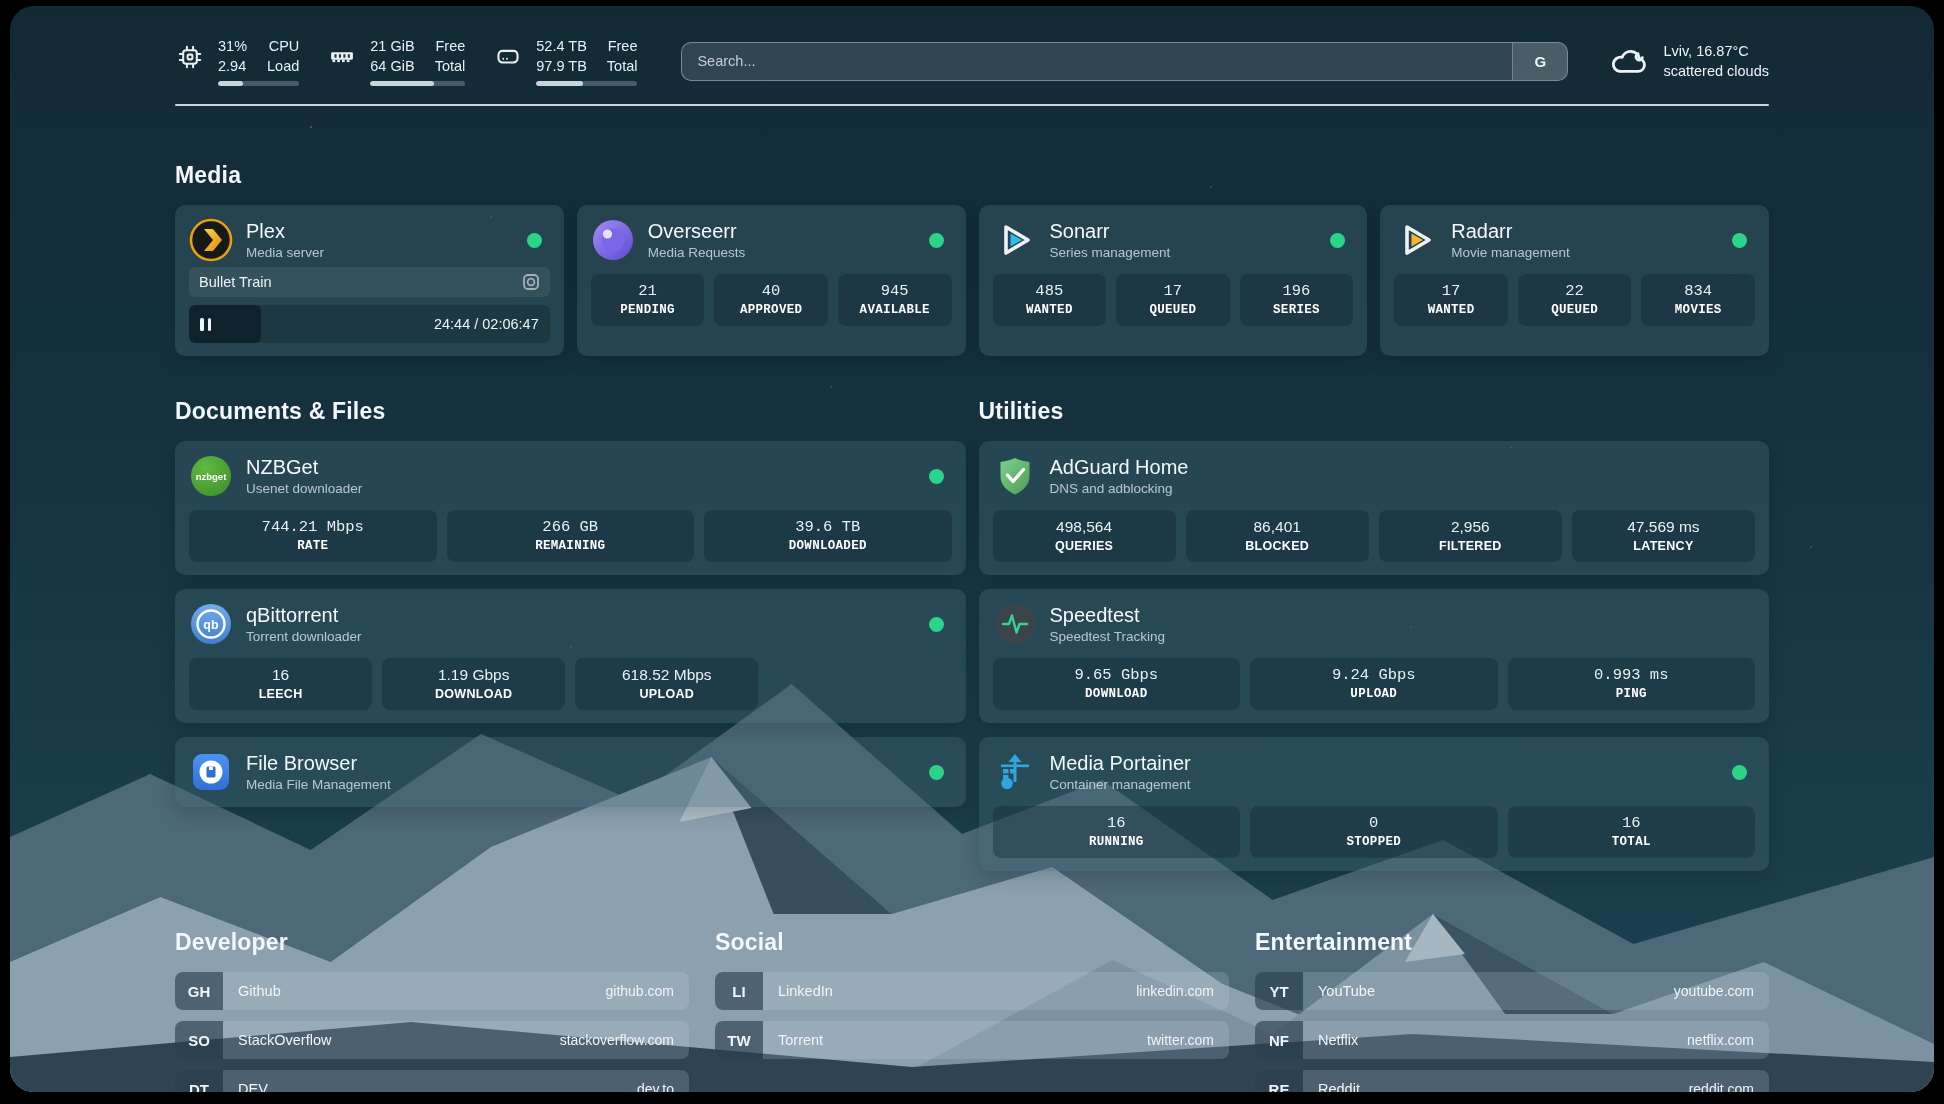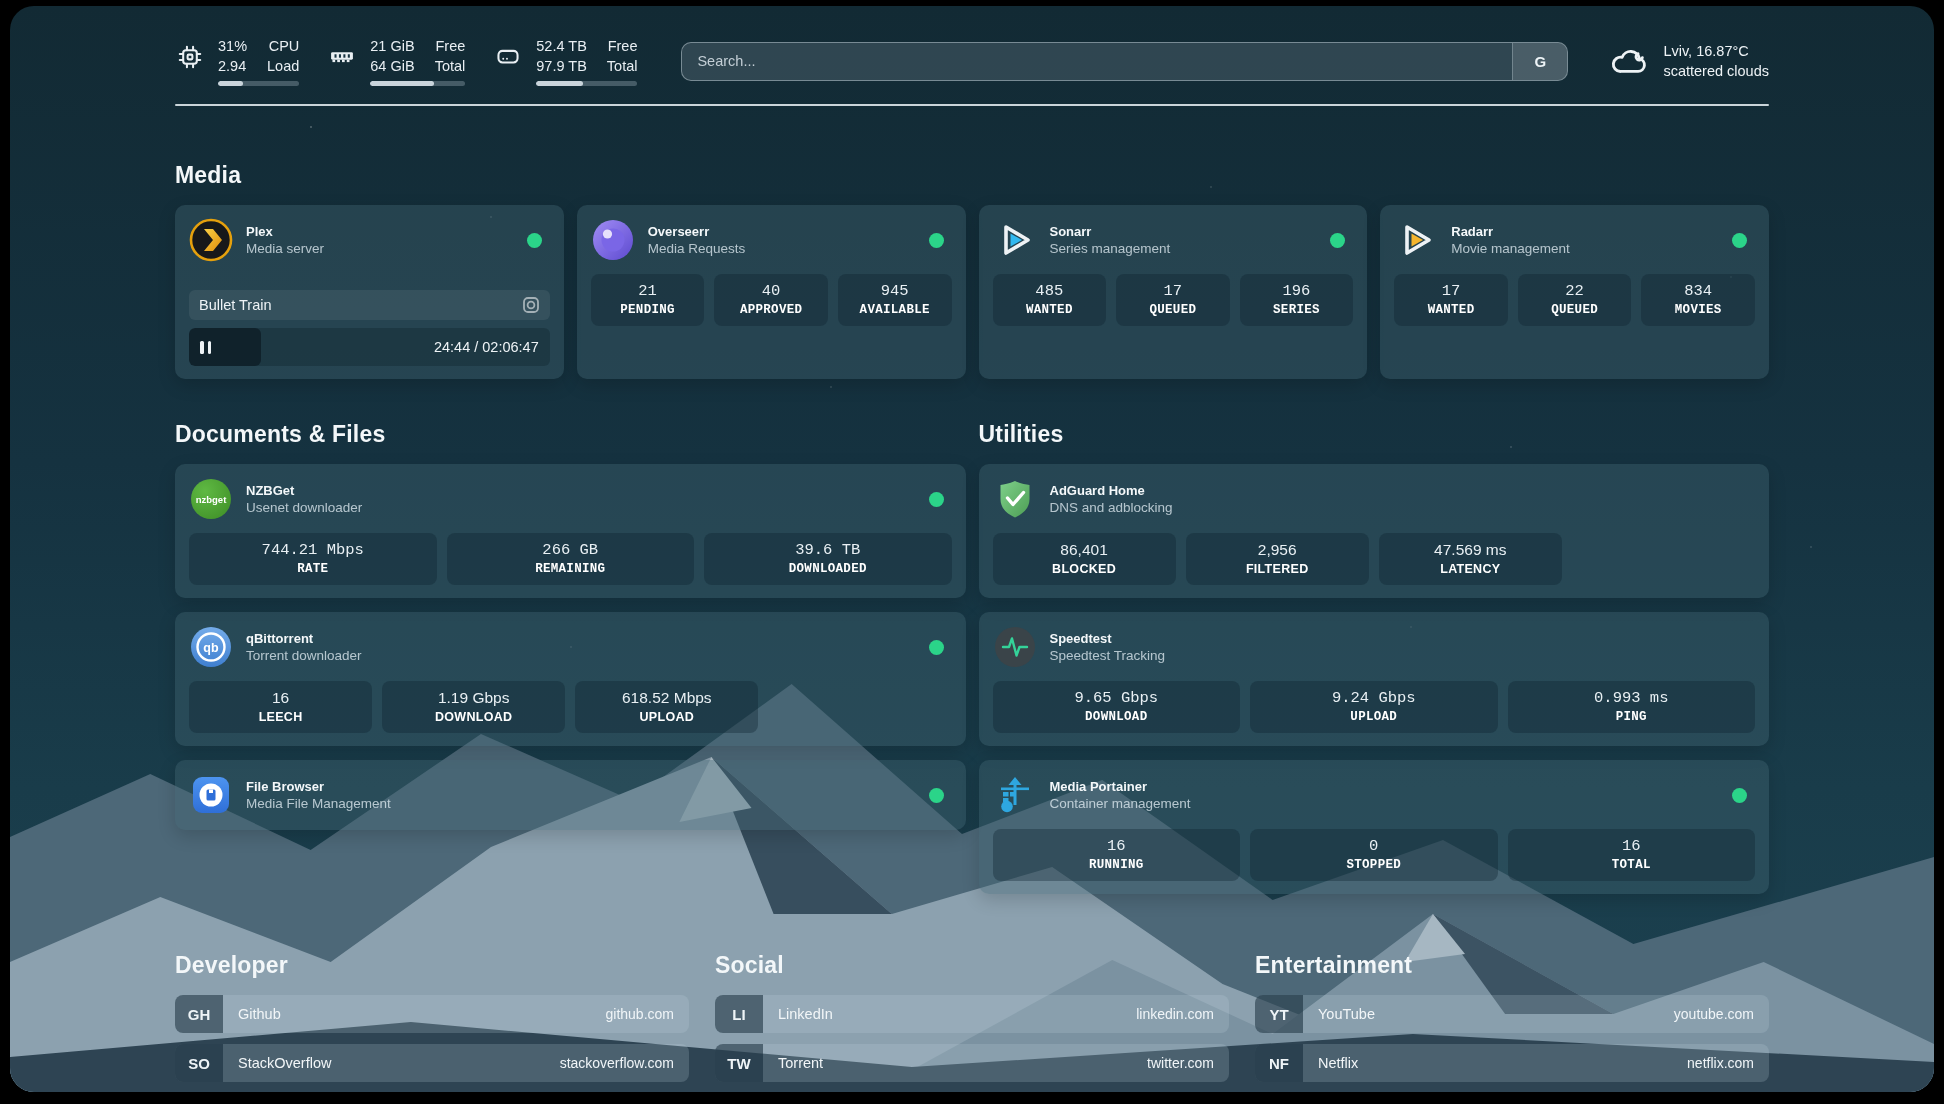--- a/index.html
+++ b/index.html
@@ -45,31 +45,31 @@
   .mt-mid{margin-top:42px;margin-bottom:16px;}
   .grid-media{display:grid;grid-template-columns:repeat(4,1fr);gap:13px;}
   .two-col{display:grid;grid-template-columns:1fr 1fr;gap:0 13px;align-items:start;}
   .col-stack{display:flex;flex-direction:column;gap:14px;}
   
   .card{background:rgba(64,100,112,.40);border-radius:10px;padding:13px 14px;
     box-shadow:0 6px 18px rgba(0,0,0,.16);cursor:pointer;}
   .card-header{display:flex;align-items:center;gap:13px;}
   .app-icon{width:44px;height:44px;flex:0 0 auto;display:flex;align-items:center;justify-content:center;}
   .titles{display:flex;flex-direction:column;gap:2px;}
-  .title{font-size:13px;font-weight:700;color:#f4f8fa;}
+  .title{font-size:20px;font-weight:400;color:#f4f8fa;}
   .subtitle{font-size:13.5px;color:rgba(222,233,239,.78);}
   .dot{width:15px;height:15px;border-radius:50%;background:#2bd489;margin-left:auto;margin-right:8px;}
   .stats-row{display:grid;gap:10px;margin-top:12px;}
   .cols-3{grid-template-columns:repeat(3,1fr);font-family:Liberation Mono, monospace;}
   .cols-4{grid-template-columns:repeat(4,1fr);}
   .stat-box{background:rgba(13,33,43,.34);border-radius:8px;text-align:center;padding:8px 4px 9px;}
   .stat-value{font-size:15.5px;color:#e9f0f4;}
   .stat-label{font-size:12.5px;font-weight:700;color:#fff;margin-top:3px;letter-spacing:.3px;}
   
-  .np-row{margin-top:28px;background:rgba(255,255,255,.07);border-radius:6px;padding:6px 10px;
+  .np-row{margin-top:5px;background:rgba(255,255,255,.07);border-radius:6px;padding:6px 10px;
     display:flex;align-items:center;justify-content:space-between;font-size:14.5px;color:#eef3f6;}
   .player-row{margin-top:8px;background:rgba(13,33,43,.35);border-radius:6px;height:38px;
     position:relative;display:flex;align-items:center;overflow:hidden;}
   .player-fill{position:absolute;left:0;top:0;bottom:0;background:rgba(8,20,28,.6);border-radius:6px;}
   .pause-btn{position:relative;z-index:1;display:flex;gap:4px;padding-left:11px;cursor:pointer;}
   .pause-btn i{width:3.5px;height:13px;background:#eef3f6;border-radius:1.5px;display:block;}
   .player-time{position:relative;z-index:1;margin-left:auto;padding-right:11px;font-size:14.5px;color:#eef3f6;}
   
   .bookmarks{display:grid;grid-template-columns:1fr 1fr 1fr;gap:0 26px;margin-top:58px;}
   .bm-rows{display:flex;flex-direction:column;gap:11px;justify-content:center;}
@@ -469,20 +469,24 @@
                   <polyline points="14.5,21 20,27.5 30.5,15.5" fill="none" stroke="#fff" stroke-width="3.4" stroke-linecap="round" stroke-linejoin="round"></polyline>
                 </svg>
               </span>
               <div class="titles">
                 <div class="title">AdGuard Home</div>
                 <div class="subtitle">DNS and adblocking</div>
               </div>
             </div>
             <div class="stats-row cols-4">
               <div class="stat-box">
+                <div class="stat-value">498,564</div>
+                <div class="stat-label">QUERIES</div>
+              </div>
+              <div class="stat-box">
                 <div class="stat-value">86,401</div>
                 <div class="stat-label">BLOCKED</div>
               </div>
               <div class="stat-box">
                 <div class="stat-value">2,956</div>
                 <div class="stat-label">FILTERED</div>
               </div>
               <div class="stat-box">
                 <div class="stat-value">47.569 ms</div>
                 <div class="stat-label">LATENCY</div>

